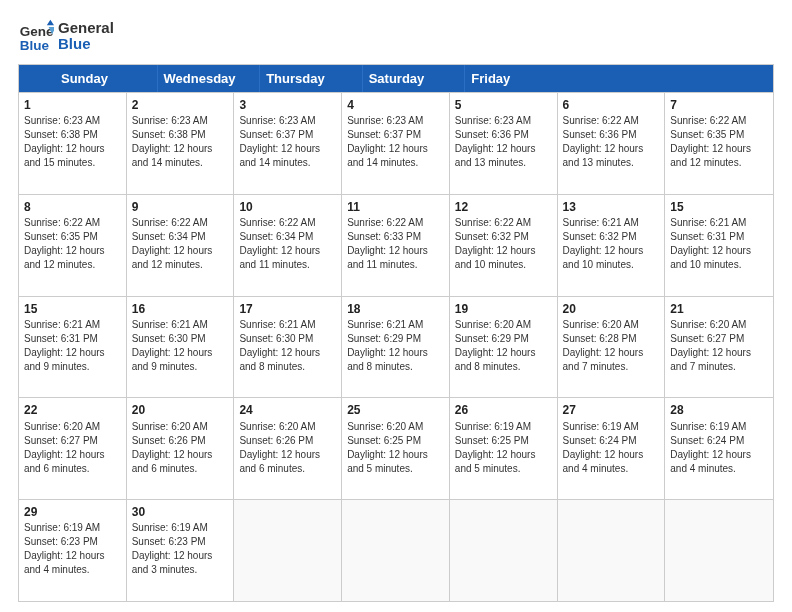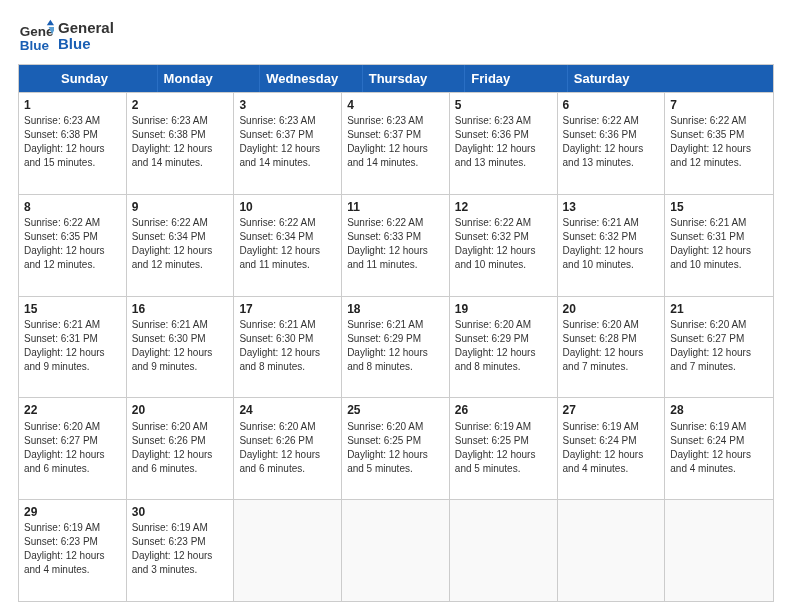--- a/index.html
+++ b/index.html
@@ -120,25 +120,24 @@
     </div>
     <div class="title-block">
       <div class="month-title"></div>
       <div class="subtitle"></div>
     </div>
   </div>
 
   <div class="calendar">
     <div class="cal-header">
     <div class="cal-header-cell">Sunday</div>
-        <div class="cal-header-cell">Monday</div>
         <div class="cal-header-cell">Wednesday</div>
         <div class="cal-header-cell">Thursday</div>
+        <div class="cal-header-cell">Saturday</div>
         <div class="cal-header-cell">Friday</div>
-        <div class="cal-header-cell">Saturday</div>
       </div>
     <div class="cal-body">
     <div class="cal-row">
           <div class="cal-cell">
             <span class="day-num">1</span>
             <div class="cal-cell-text" style="white-space: pre-wrap;">Sunrise: 6:23 AM
 Sunset: 6:38 PM
 Daylight: 12 hours
 and 15 minutes.</div>
           </div>

